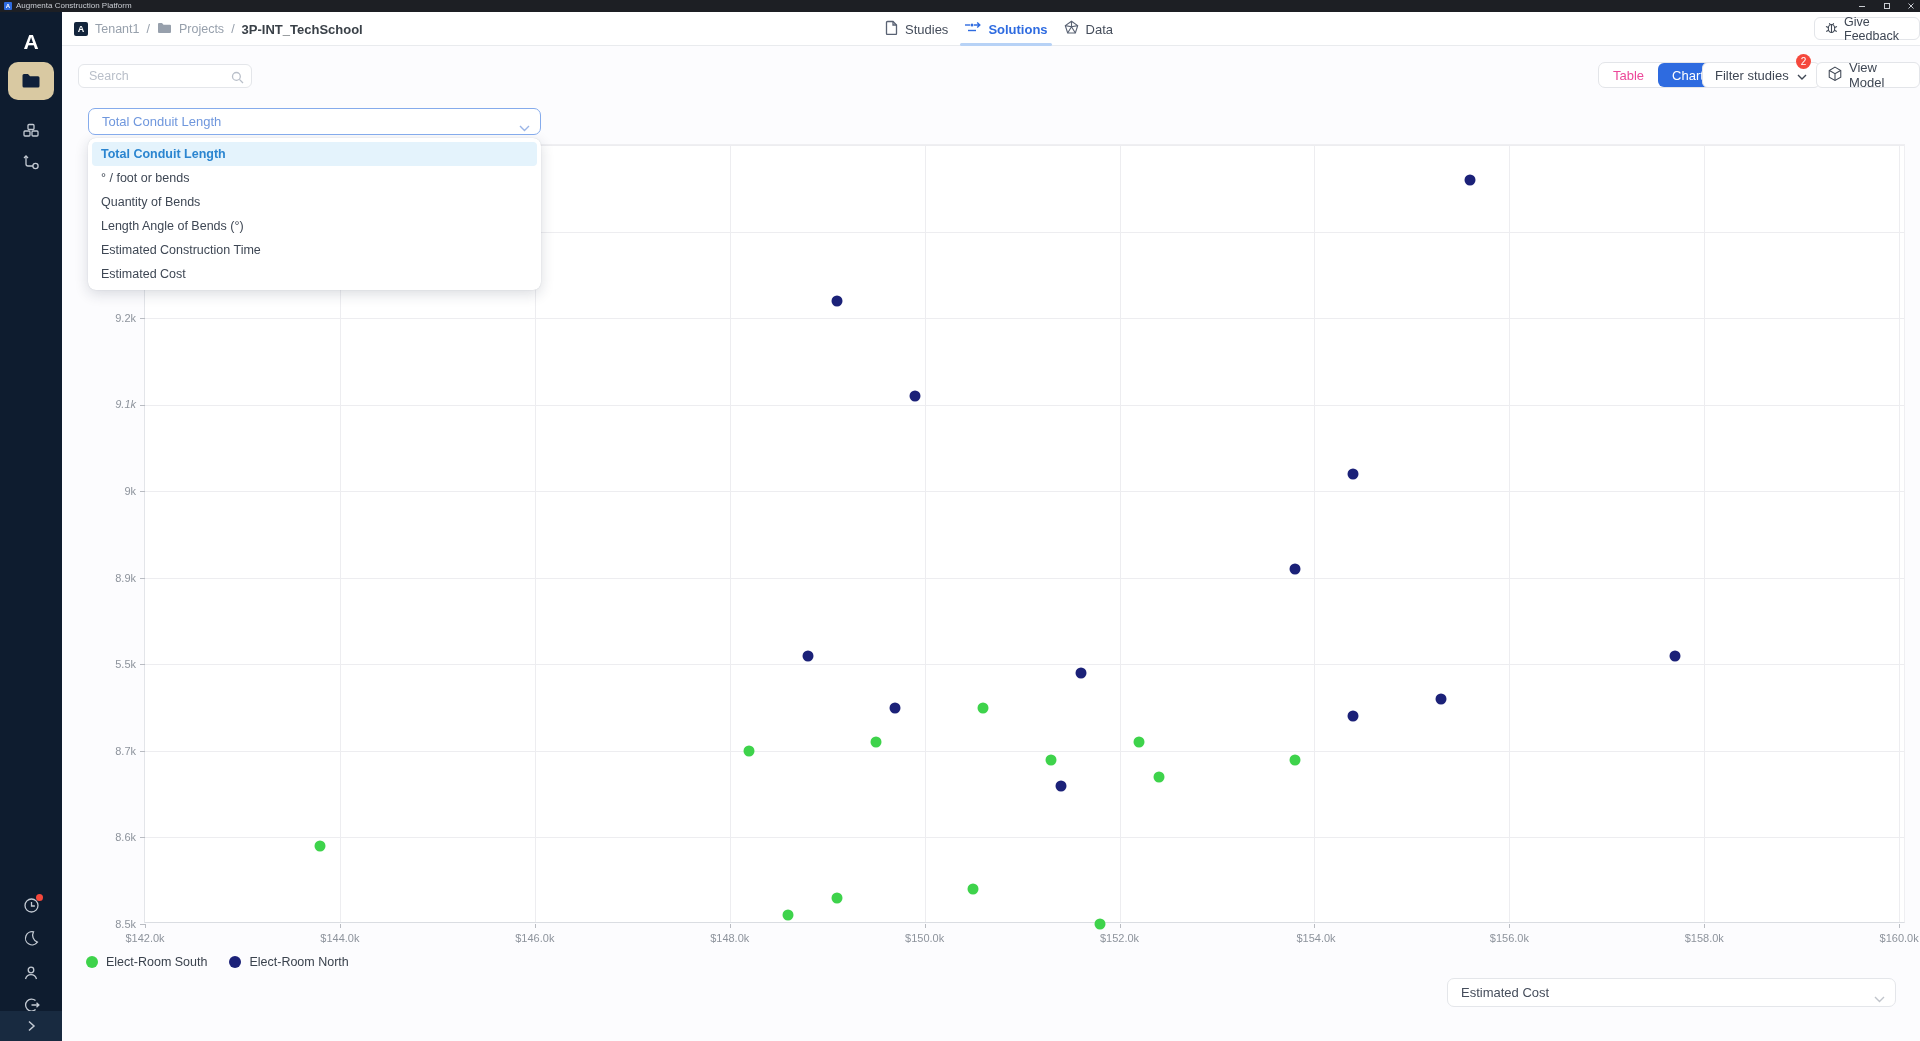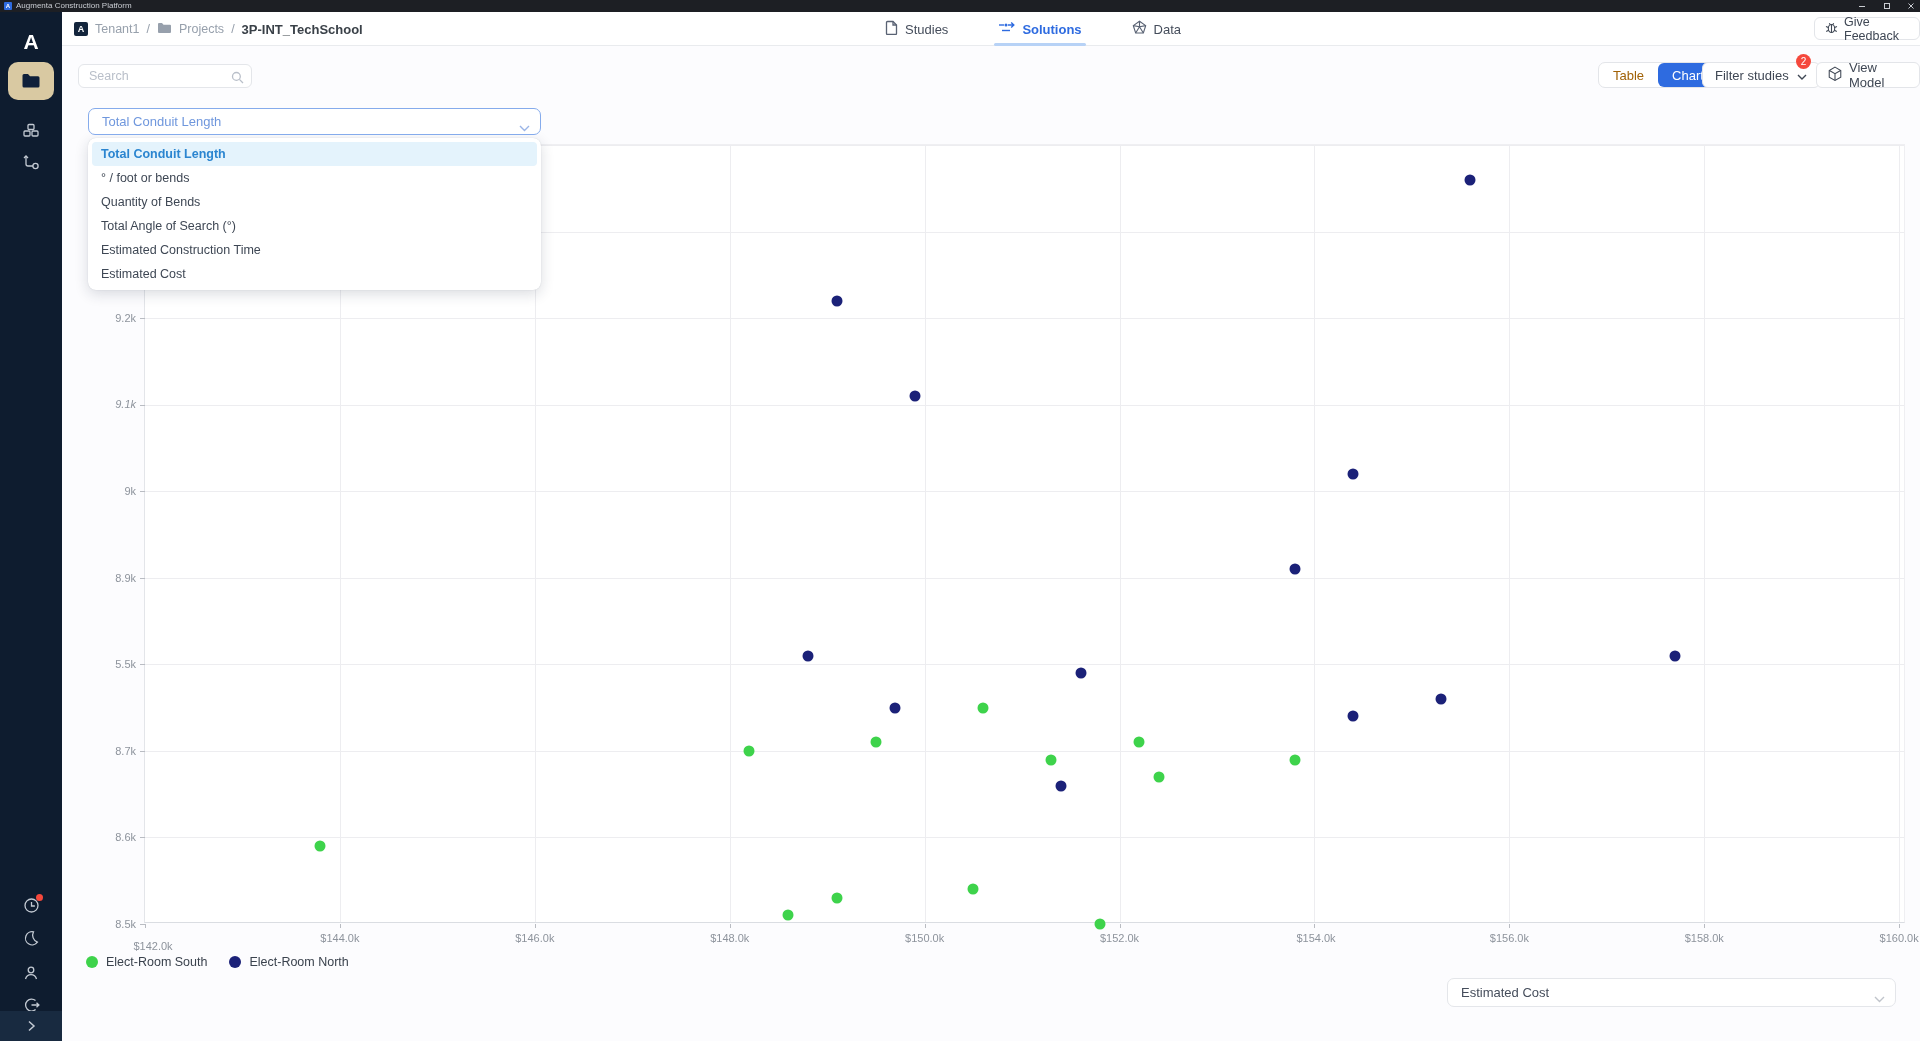--- a/index.html
+++ b/index.html
@@ -22,33 +22,33 @@
   .side-ico { width:62px; height:26px; display:flex; align-items:center; justify-content:center; left:0; }
   #sidebar svg { display:block; }
   .reddot { width:7px; height:7px; border-radius:50%; background:#f5483c; }
   #side-bottom-strip { left:0; bottom:0; width:62px; height:30px; background:#182a40; display:flex; align-items:center; justify-content:center; }
 
   
   #header { left:62px; top:12px; width:1858px; height:34px; background:#ffffff; border-bottom:1px solid #e9ebee; z-index:40; }
   #breadcrumb { left:12px; top:0; height:34px; display:flex; align-items:center; gap:7px; font-size:12.5px; color:#97a0ac; }
   #breadcrumb .bclogo { width:14px; height:14px; background:#13253c; color:#fff; border-radius:2px; font-size:9px; line-height:14px; text-align:center; font-weight:bold; }
   #breadcrumb .cur { color:#3a4148; font-weight:600; font-size:13px; }
-  #tabs { left:823px; top:0; height:34px; display:flex; align-items:center; gap:50px; }
+  #tabs { left:823px; top:0; height:34px; display:flex; align-items:center; gap:16px; }
   .tab { display:flex; align-items:center; gap:7px; font-size:13px; color:#454d5b; height:34px; position:relative; }
   .tab.active { color:#2e6be0; font-weight:600; }
   .tab.active::after { content:""; position:absolute; left:-4px; right:-4px; bottom:0; height:3px; background:#b7d2f6; border-radius:2px; }
   #give-feedback { left:1752px; top:5px; height:23px; padding:0 10px; display:flex; align-items:center; gap:6px; background:#fff; border:1px solid #e3e5e9; border-radius:6px; font-size:12.5px; color:#3f4754; }
 
   
   #searchbox { left:78px; top:64px; width:174px; height:24px; background:#fff; border:1px solid #e4e6ea; border-radius:6px; z-index:5; }
   #searchbox input { position:absolute; left:10px; top:0; width:140px; height:22px; border:0; outline:0; font-size:12.5px; color:#5a6270; background:transparent; font-family:"Liberation Sans",sans-serif; }
   #searchbox input::placeholder { color:#b9bfc9; }
   #searchbox .sico { position:absolute; right:7px; top:5px; }
   #seg { left:1598px; top:62px; height:26px; border:1px solid #e3e5e9; border-radius:7px; background:#fff; display:flex; overflow:hidden; z-index:5; }
-  #seg .seg-btn { height:24px; padding:0 14px; font-size:13px; color:#a16207; display:flex; align-items:center; }
+  #seg .seg-btn { height:24px; padding:0 14px; font-size:13px; color:#ec4899; display:flex; align-items:center; }
   #seg .seg-btn.on { background:#2e6be0; color:#fff; border-radius:6px; font-weight:500; }
   #filter-btn { left:1702px; top:62px; height:26px; padding:0 12px; background:#fff; border:1px solid #e3e5e9; border-radius:6px; display:flex; align-items:center; gap:8px; font-size:13px; color:#3f4754; z-index:5; }
   #filter-badge { left:1796px; top:54px; width:15px; height:15px; background:#f5483c; color:#fff; border-radius:50%; font-size:10px; line-height:15px; text-align:center; z-index:6; }
   #viewmodel-btn { left:1816px; top:62px; height:26px; padding:0 11px; background:#fff; border:1px solid #e3e5e9; border-radius:6px; display:flex; align-items:center; gap:7px; font-size:13px; color:#3f4754; z-index:5; }
 
   
   #metric-select { left:88px; top:108px; width:453px; height:27px; background:#fff; border:1px solid #85abec; border-radius:7px; display:flex; align-items:center; z-index:32; }
   #metric-select .val { margin-left:13px; font-size:13px; color:#6f97dd; }
   #metric-select .chev { position:absolute; right:10px; top:9px; }
   #metric-panel { left:88px; top:138px; width:453px; background:#fff; border-radius:8px; box-shadow:0 4px 14px rgba(25,39,62,0.16), 0 0 1px rgba(25,39,62,0.2); padding:4px; z-index:31; }
@@ -269,28 +269,28 @@
 <div id="metric-select" class="abs">
   <span class="val">Total Conduit Length</span>
   <span class="chev"><svg width="11" height="7" viewBox="0 0 11 7">
         <path d="M1 1l4.5 4.5L10 1" fill="none" stroke="#9ab4e6" stroke-width="1.4"></path>
       </svg></span>
 </div>
 <div id="metric-panel" class="abs">
     <div class="dd-item sel">Total Conduit Length</div>
     <div class="dd-item">° / foot or bends</div>
     <div class="dd-item">Quantity of Bends</div>
-    <div class="dd-item">Total Angle of Search (°)</div>
+    <div class="dd-item">Length Angle of Bends (°)</div>
     <div class="dd-item">Estimated Construction Time</div>
     <div class="dd-item">Estimated Cost</div>
   </div>
 
 <div id="plot" class="abs">
     <div class="tick-x" style="left: 0px;"></div>
-    <div class="xlab" style="left: 8px; margin-top: 8px;">$142.0k</div>
+    <div class="xlab" style="left: 0px;">$142.0k</div>
     <div class="gl-v" style="left: 194.909px;"></div>
     <div class="tick-x" style="left: 194.909px;"></div>
     <div class="xlab" style="left: 194.909px;">$144.0k</div>
     <div class="gl-v" style="left: 389.817px;"></div>
     <div class="tick-x" style="left: 389.817px;"></div>
     <div class="xlab" style="left: 389.817px;">$146.0k</div>
     <div class="gl-v" style="left: 584.726px;"></div>
     <div class="tick-x" style="left: 584.726px;"></div>
     <div class="xlab" style="left: 584.726px;">$148.0k</div>
     <div class="gl-v" style="left: 779.635px;"></div>

